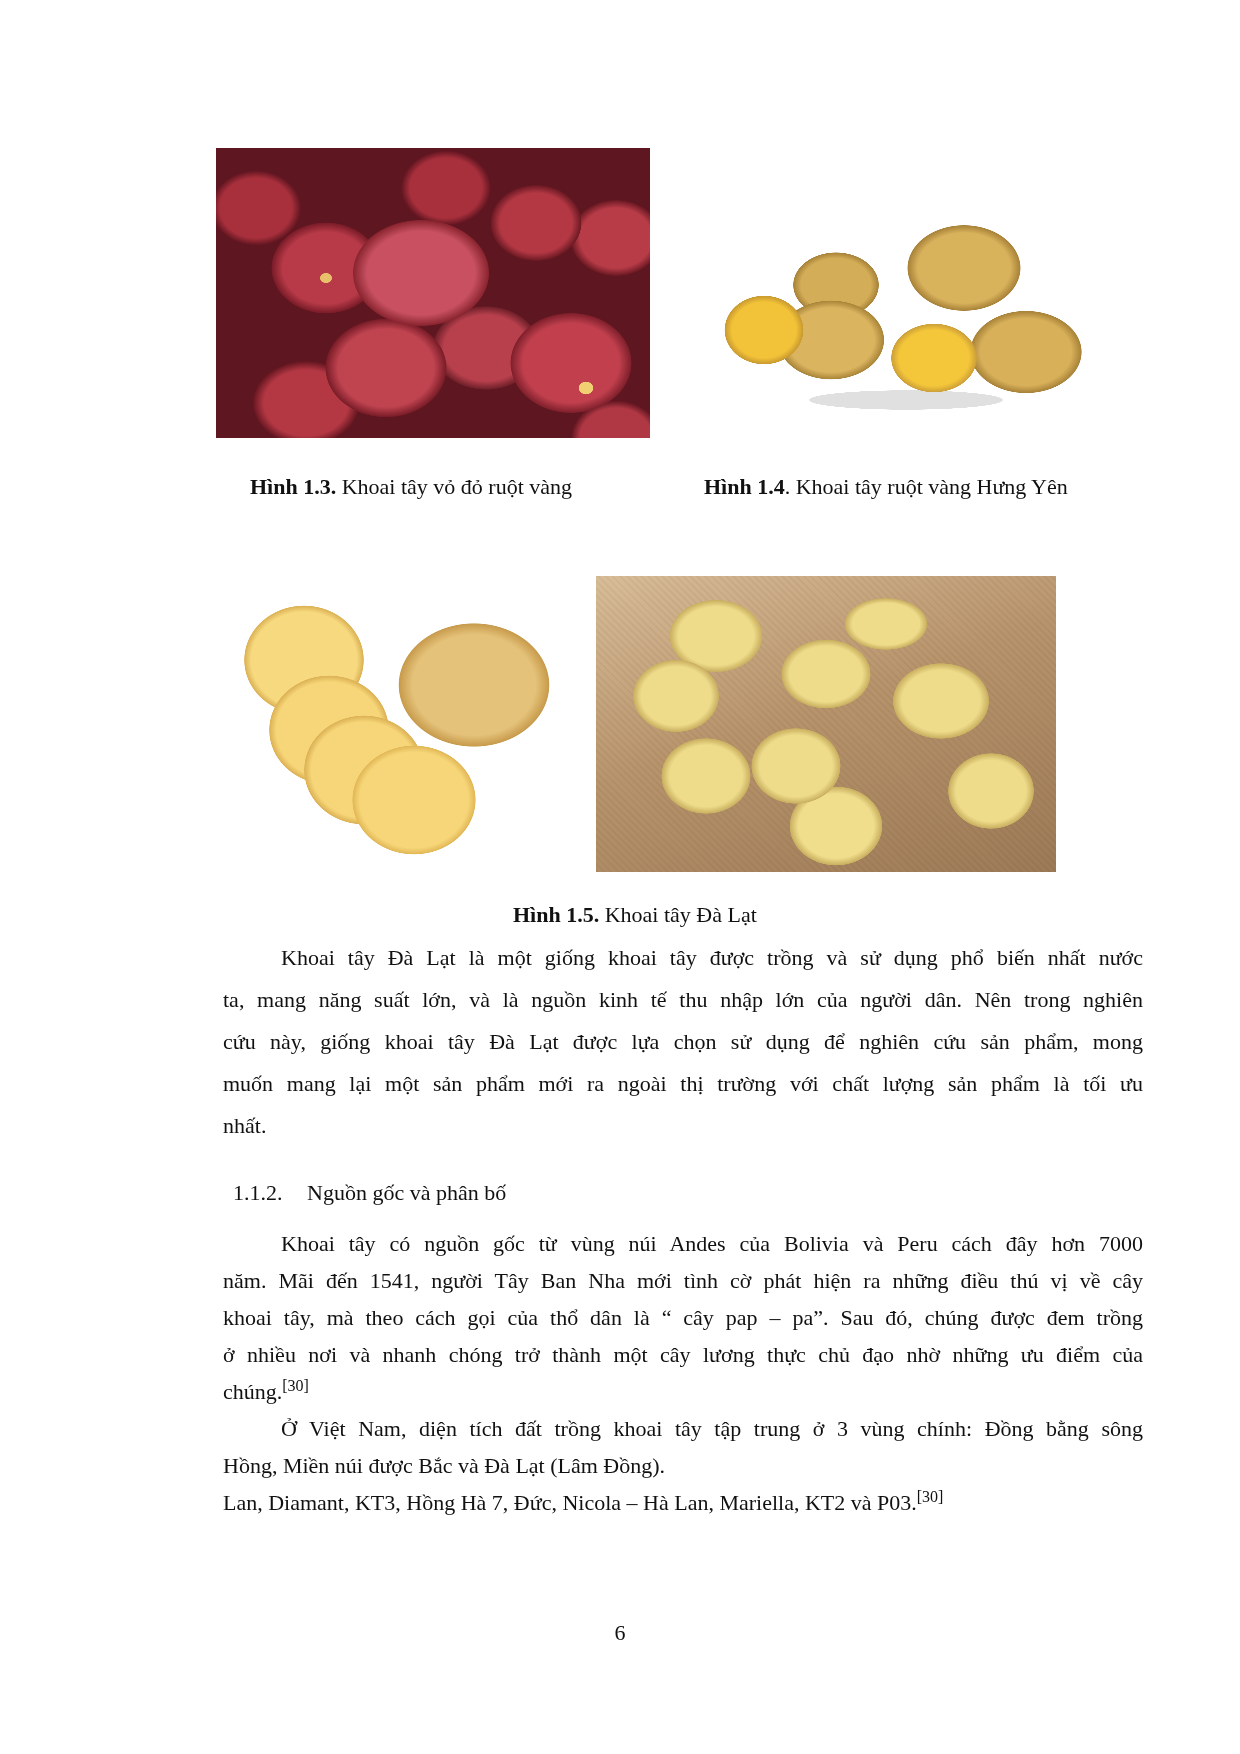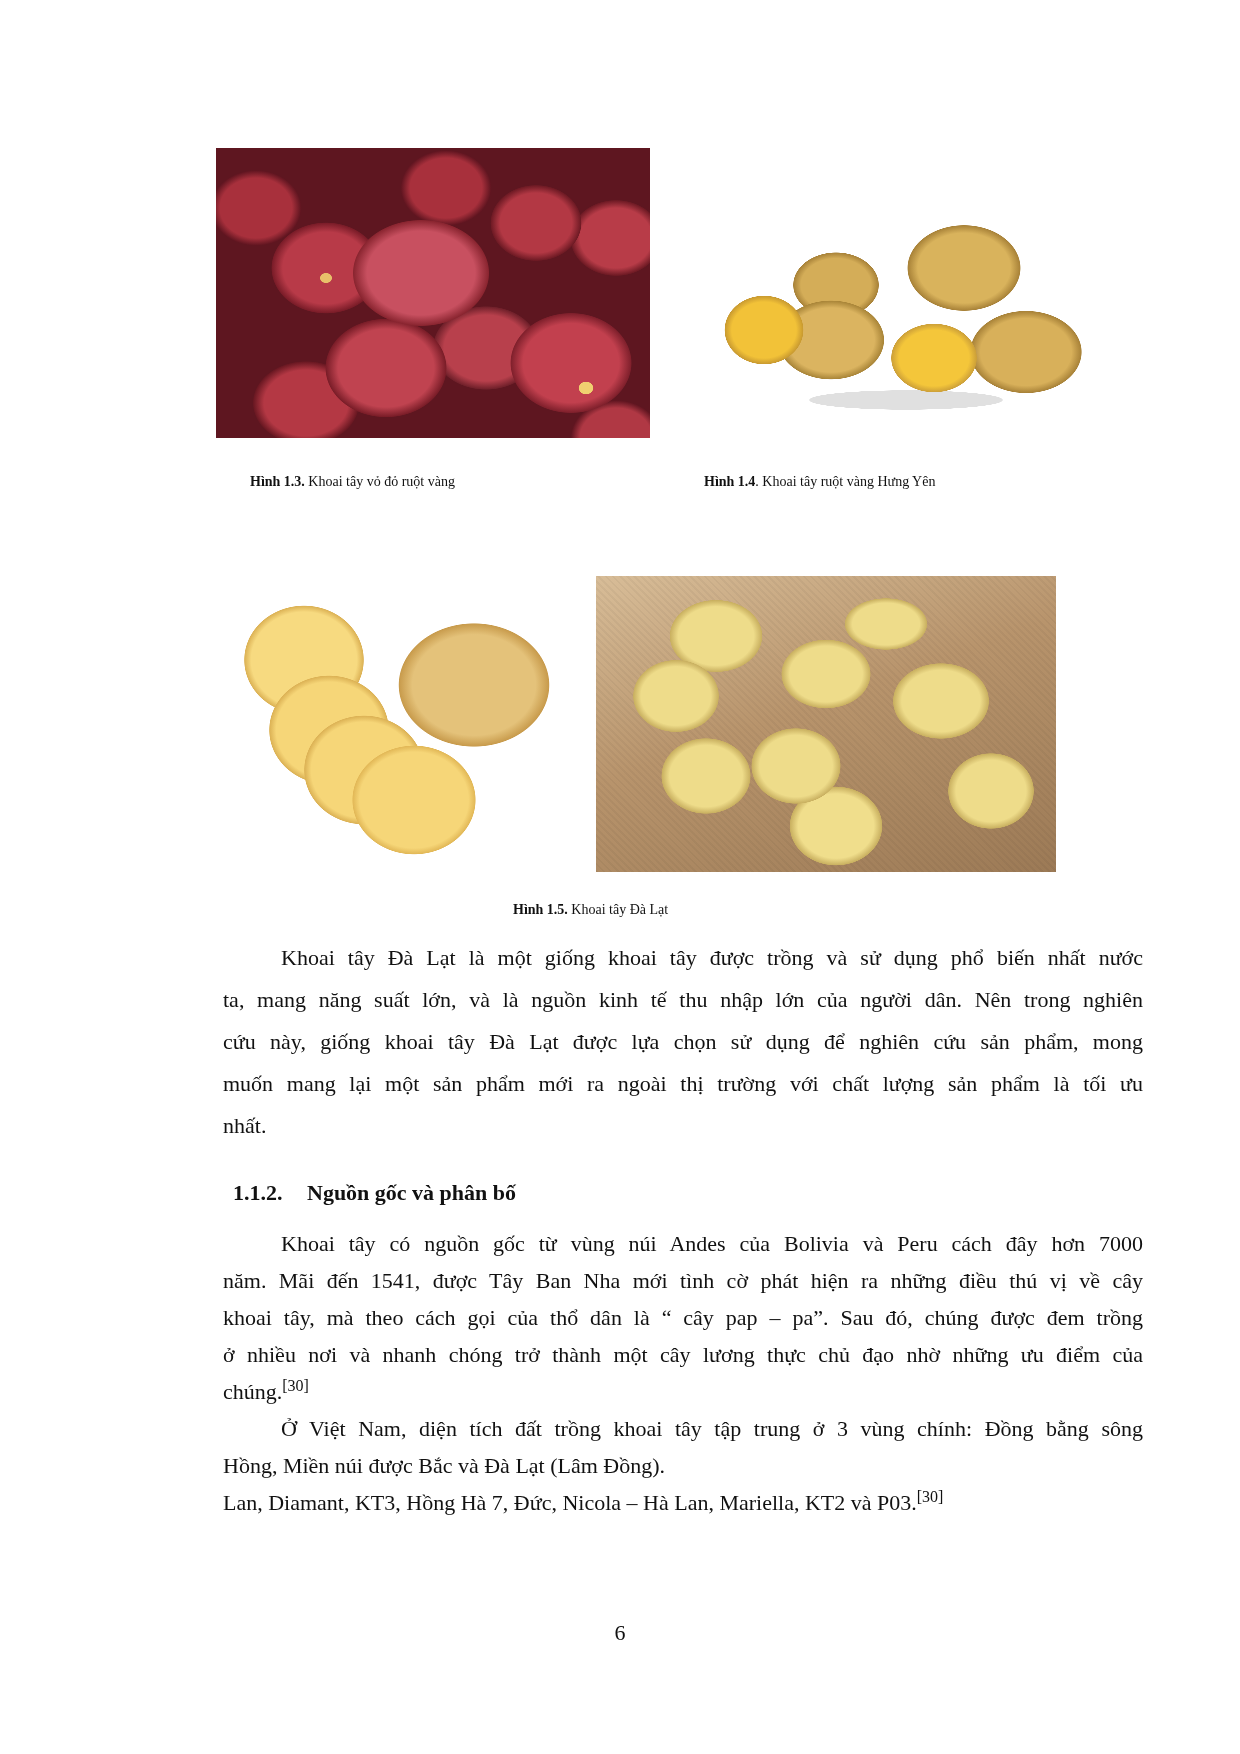--- a/index.html
+++ b/index.html
@@ -1,26 +1,26 @@
 <!DOCTYPE html>
 <html><head>
 <meta charset="utf-8">
 <style>
   html, body { margin: 0; padding: 0; background: #ffffff; }
   body { width: 1240px; height: 1754px; position: relative; overflow: hidden;
          font-family: "Liberation Serif", serif; color: #111; }
   .img-box { position: absolute; overflow: hidden; }
-  .caption { position: absolute; font-size: 14px; white-space: nowrap; }
+  .caption { position: absolute; font-size: 22px; white-space: nowrap; }
   .caption b { font-weight: bold; }
   .para { position: absolute; left: 207px; width: 920px; font-size: 22px;
           line-height: 42px; text-align: justify; margin-left: 16px; }
   .para .line { display: block; height: 42px; text-align-last: justify; white-space: nowrap; }
   .para .line.last { text-align-last: left; }
   .para .indent { padding-left: 58px; }
-  .heading { position: absolute; left: 233px; top: 1180px; font-size: 22px; font-weight: bold; white-space: nowrap; }
+  .heading { position: absolute; left: 233px; top: 1180px; font-size: 22px; font-weight: normal; white-space: nowrap; }
   .heading .num { display: inline-block; width: 74px; }
   sup { font-size: 16px; vertical-align: 8px; line-height: 0; }
   .page-num { position: absolute; top: 1620px; left: 0; width: 1240px; text-align: center; font-size: 22px; }
 
   
   #img13 { left: 216px; top: 148px; width: 434px; height: 290px;
     background:
       radial-gradient(ellipse 70px 58px at 110px 130px, #e8c06a 0 8%, transparent 9%),
       radial-gradient(ellipse 58px 50px at 370px 240px, #f0d070 0 12%, transparent 13%),
       radial-gradient(ellipse 90px 70px at 205px 125px, #c85060 0 60%, #8a2530 75%, transparent 76%),
@@ -92,21 +92,21 @@
   <span class="line">ta, mang năng suất lớn, và là nguồn kinh tế thu nhập lớn của người dân. Nên trong nghiên</span>
   <span class="line">cứu này, giống khoai tây Đà Lạt được lựa chọn sử dụng để nghiên cứu sản phẩm, mong</span>
   <span class="line">muốn mang lại một sản phẩm mới ra ngoài thị trường với chất lượng sản phẩm là tối ưu</span>
   <span class="line last">nhất.</span>
 </div>
 
 <div class="heading"><span class="num">1.1.2.</span><span>Nguồn gốc và phân bố</span></div>
 
 <div class="para" style="top:1225px; line-height:37px;">
   <span class="line indent" style="height:37px;">Khoai tây có nguồn gốc từ vùng núi Andes của Bolivia và Peru cách đây hơn 7000</span>
-  <span class="line" style="height:37px;">năm. Mãi đến 1541, được Tây Ban Nha mới tình cờ phát hiện ra những điều thú vị về cây</span>
+  <span class="line" style="height:37px;">năm. Mãi đến 1541, người Tây Ban Nha mới tình cờ phát hiện ra những điều thú vị về cây</span>
   <span class="line" style="height:37px;">khoai tây, mà theo cách gọi của thổ dân là “ cây pap – pa”. Sau đó, chúng được đem trồng</span>
   <span class="line" style="height:37px;">ở nhiều nơi và nhanh chóng trở thành một cây lương thực chủ đạo nhờ những ưu điểm của</span>
   <span class="line last" style="height:37px;"><span>chúng.</span><sup>[30]</sup></span>
 </div>
 
 <div class="para" style="top:1410px; line-height:37px;">
   <span class="line indent" style="height:37px;">Ở Việt Nam, diện tích đất trồng khoai tây tập trung ở 3 vùng chính: Đồng bằng sông</span>
   <span class="line last" style="height:37px;">Hồng, Miền núi được Bắc và Đà Lạt (Lâm Đồng).</span>
 </div>
 

